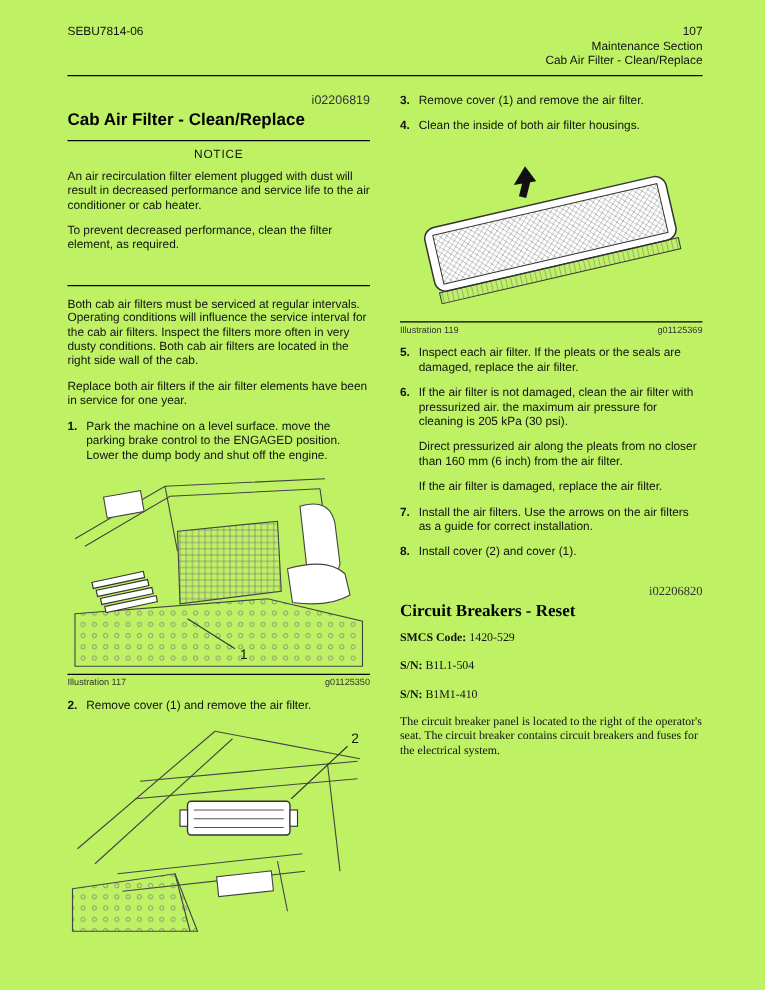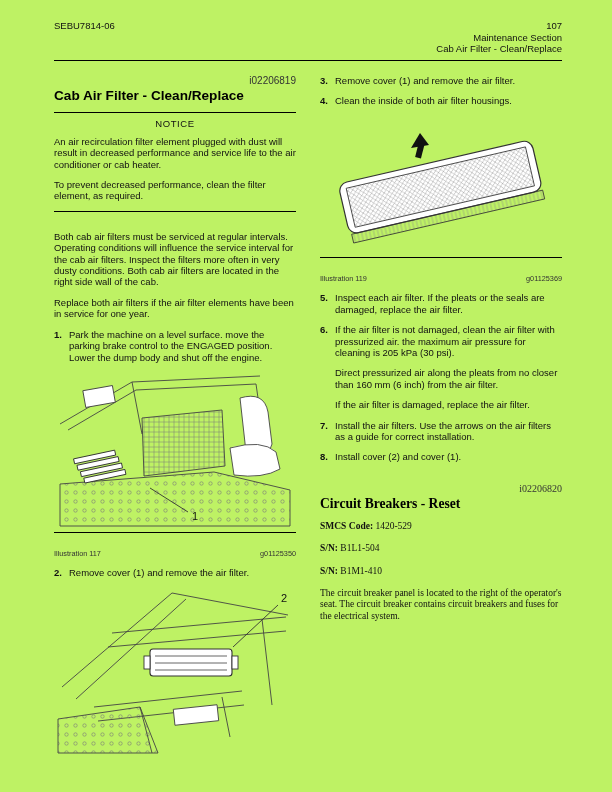--- a/index.html
+++ b/index.html
@@ -17,32 +17,32 @@
   
   .columns { display:flex; gap:24px; margin-top:14px; }
   .col { width:242px; font-size:9.5px; line-height:11.4px; }
   .ref-code { text-align:right; font-size:10px; color:#333; margin-bottom:2px; }
   h1.article-title { font-size:13.6px; line-height:15.5px; font-weight:bold; margin:1px 0 9px 0; color:#000; }
   .smcs-line { margin-bottom:11px; }
   .sn-line { margin-bottom:11px; }
   b { font-weight:bold; }
   p.para { margin-bottom:9px; }
   
-  .notice { border-top:1px solid #000; border-bottom:1px solid #000; padding:5px 0 0 0; margin-bottom:19px; }
+  .notice { border-top:1px solid #000; border-bottom:1px solid #000; padding:5px 0 17px 0; margin-bottom:9px; }
   .notice-label { text-align:center; letter-spacing:0.6px; margin-bottom:6px; }
   
   .step { display:flex; margin-bottom:9px; }
   .step-num { font-weight:bold; width:15px; flex-shrink:0; }
   .step-text { flex:1; }
   .step-sub { margin-left:15px; margin-bottom:9px; }
   
   figure.illus { margin:2px 0 9px 0; }
   .illus-svg { display:block; width:242px; }
   .illus-caption { border-top:0.8px solid #000; display:flex; justify-content:space-between;
-                   font-size:7.3px; color:#333; padding-top:16px; margin-top:2px; line-height:9px; }
+                   font-size:7.3px; color:#333; padding-top:1px; margin-top:2px; line-height:9px; }
   .article2 { margin-top:20px;font-family:Liberation Serif, serif; }
   svg text.callout { font-family:"Liberation Sans", sans-serif; font-size:11px; fill:#111; }
 </style>
 </head>
 <body>
 
 <div class="page">
 
   <div class="page-header">
     <div>SEBU7814-06</div>

